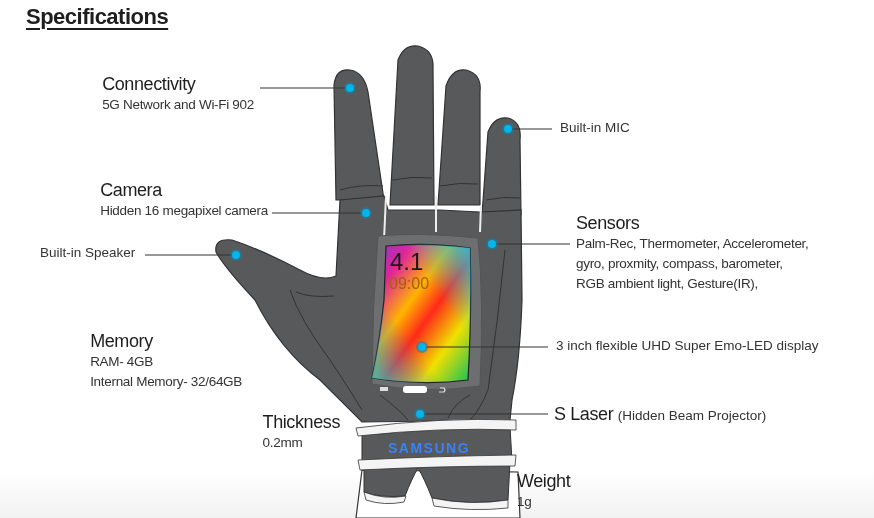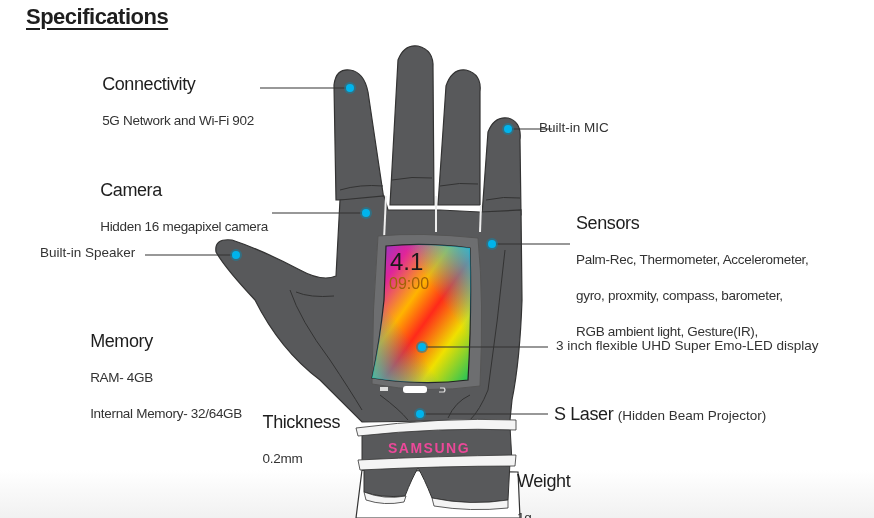--- a/index.html
+++ b/index.html
@@ -10,21 +10,21 @@
       color: #222;
     }
     .title {
       position: absolute; left: 26px; top: 4px;
       font-size: 22px; font-weight: bold; color: #1e1e1e;
       text-decoration: underline; text-underline-offset: 4px; text-decoration-thickness: 2px;
       letter-spacing: -0.5px;
     }
     .lbl { position: absolute; white-space: nowrap; }
     .hd { font-size: 18px; color: #1e1e1e; letter-spacing: -0.4px; }
-    .sub { font-size: 13.5px; color: #333; letter-spacing: -0.3px; line-height: 20px; margin-top: 16px; }
+    .sub { font-size: 13.5px; color: #333; letter-spacing: -0.3px; line-height: 20px; }
     .right { text-align: left; }
     .small { font-size: 13.5px; color: #333; }
     svg.art { position: absolute; left: 0; top: 0; }
     .line { stroke: #333; stroke-width: 1.2; }
   </style>
 </head>
 <body>
 
 <div class="title">Specifications</div>
 
@@ -139,21 +139,21 @@
       </g>
     <g>
         <circle cx="420" cy="414" r="6" fill="#1a7f9c" opacity="0.6"></circle>
         <circle cx="420" cy="414" r="4" fill="#00b4ec"></circle>
       </g>
   </g>
 </svg>
 
 <div class="lbl" style="left:390px; top:248px; font-size:24px; color:#1a1a1a;">4.1</div>
 <div class="lbl" style="left:389px; top:275px; font-size:16px; color:#a16207;">09:00</div>
-<div class="lbl" style="left:388px; top:440px; font-size:14px; font-weight:bold; color:#ec4899; letter-spacing:1.5px;">SAMSUNG</div>
+<div class="lbl" style="left:388px; top:440px; font-size:14px; font-weight:bold; color:#3b82f6; letter-spacing:1.5px;">SAMSUNG</div>
 
 <div class="lbl right" style="right:620px; top:74px;">
   <div class="hd">Connectivity</div>
   <div class="sub">5G Network and Wi-Fi 902</div>
 </div>
 
 <div class="lbl right" style="right:606px; top:180px;">
   <div class="hd">Camera</div>
   <div class="sub">Hidden 16 megapixel camera</div>
 </div>
@@ -164,21 +164,21 @@
   <div class="hd">Memory</div>
   <div class="sub">RAM- 4GB</div>
   <div class="sub">Internal Memory- 32/64GB</div>
 </div>
 
 <div class="lbl right" style="right:534px; top:412px;">
   <div class="hd">Thickness</div>
   <div class="sub">0.2mm</div>
 </div>
 
-<div class="lbl small" style="left:539px; top:120px;">Built-in MIC</div>
+<div class="lbl small" style="left:560px; top:120px;">Built-in MIC</div>
 
 <div class="lbl" style="left:576px; top:213px;">
   <div class="hd">Sensors</div>
   <div class="sub">Palm-Rec, Thermometer, Accelerometer,</div>
   <div class="sub">gyro, proxmity, compass, barometer,</div>
   <div class="sub">RGB ambient light, Gesture(IR),</div>
 </div>
 
 <div class="lbl small" style="left:556px; top:338px;">3 inch flexible UHD Super Emo-LED display</div>
 

